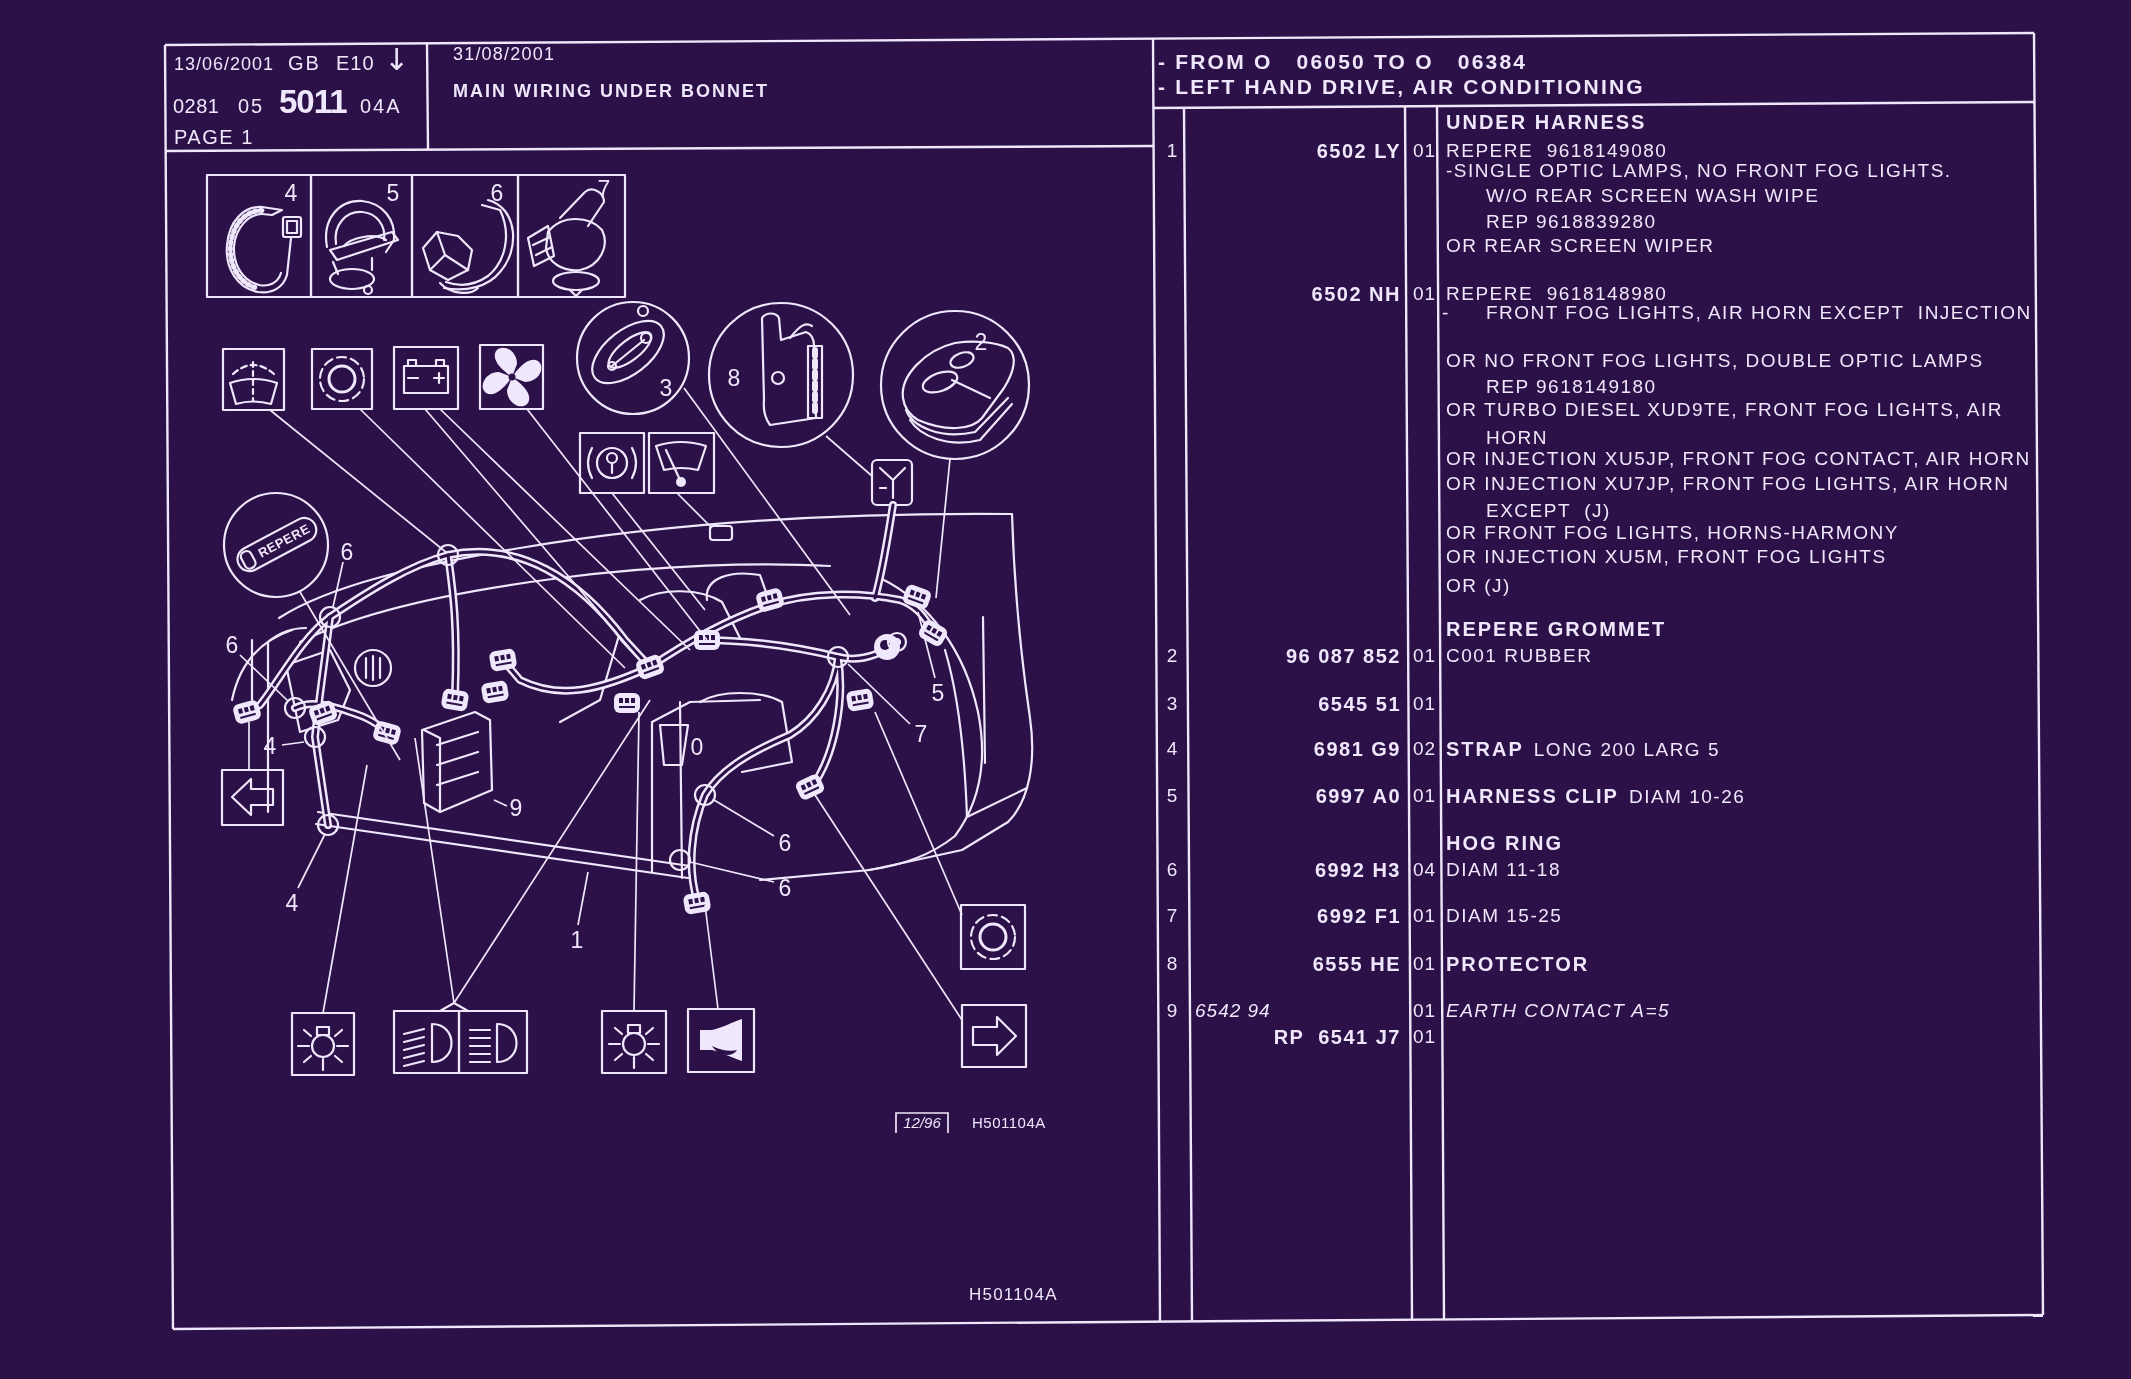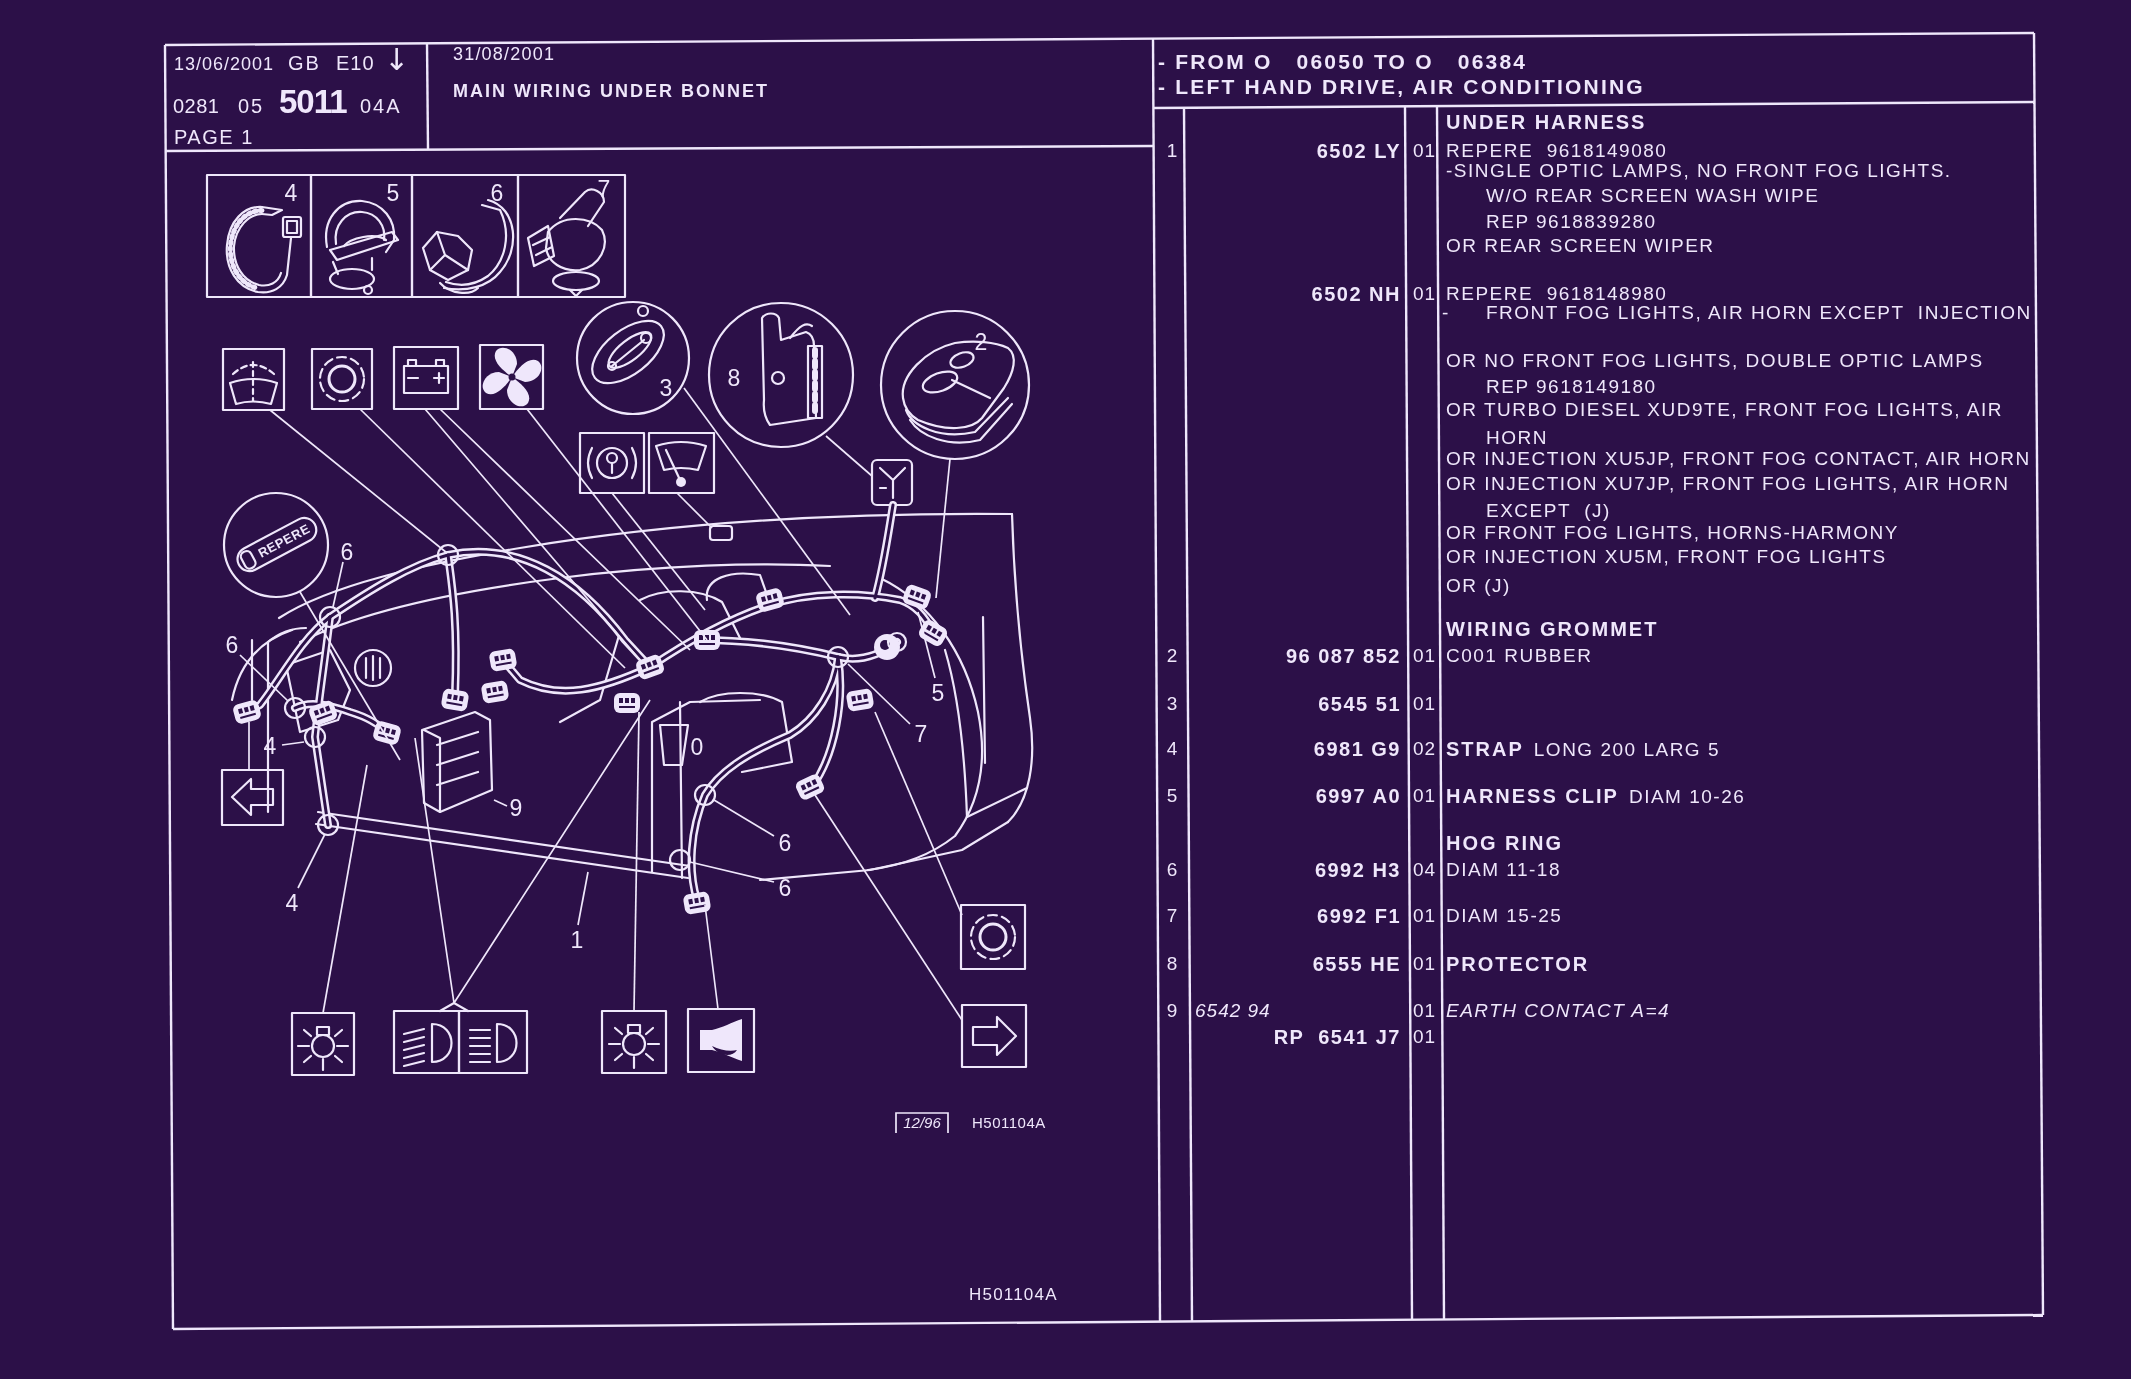--- a/index.html
+++ b/index.html
@@ -497,21 +497,21 @@
     <div class="tl" style="top: 498px;">
       <span class="c c-dw l1"><span class="dtx">EXCEPT  (J)</span></span>
     </div>
     <div class="tl" style="top: 544px;">
       <span class="c c-dw"><span class="dtx">OR INJECTION XU5M, FRONT FOG LIGHTS</span></span>
     </div>
     <div class="tl" style="top: 573px;">
       <span class="c c-dw"><span class="dtx">OR (J)</span></span>
     </div>
     <div class="tl" style="top: 616px;">
-      <span class="c c-dw"><span class="tt">WIRING GROMMET</span></span>
+      <span class="c c-dw"><span class="tt">REPERE GROMMET</span></span>
     </div>
     <div class="tl" style="top: 643px;">
       <span class="c c-num">2</span>
       <span class="c c-part">96 087 852</span>
       <span class="c c-qty">01</span>
       <span class="c c-dw"><span class="dtx">C001 RUBBER</span></span>
     </div>
     <div class="tl" style="top: 691px;">
       <span class="c c-num">3</span>
       <span class="c c-part">6545 51</span>
@@ -547,19 +547,19 @@
     <div class="tl" style="top: 951px;">
       <span class="c c-num">8</span>
       <span class="c c-part">6555 HE</span>
       <span class="c c-qty">01</span>
       <span class="c c-dw"><span class="tt">PROTECTOR</span></span>
     </div>
     <div class="tl" style="top: 998px;">
       <span class="c c-num">9</span>
       <span class="c c-part it">6542 94</span>
       <span class="c c-qty">01</span>
-      <span class="c c-dw it"><span class="dtx">EARTH CONTACT A=4</span></span>
+      <span class="c c-dw it"><span class="dtx">EARTH CONTACT A=5</span></span>
     </div>
     <div class="tl" style="top: 1024px;">
       <span class="c c-part">RP  6541 J7</span>
       <span class="c c-qty">01</span>
     </div>
   </div>
 
 </body></html>

